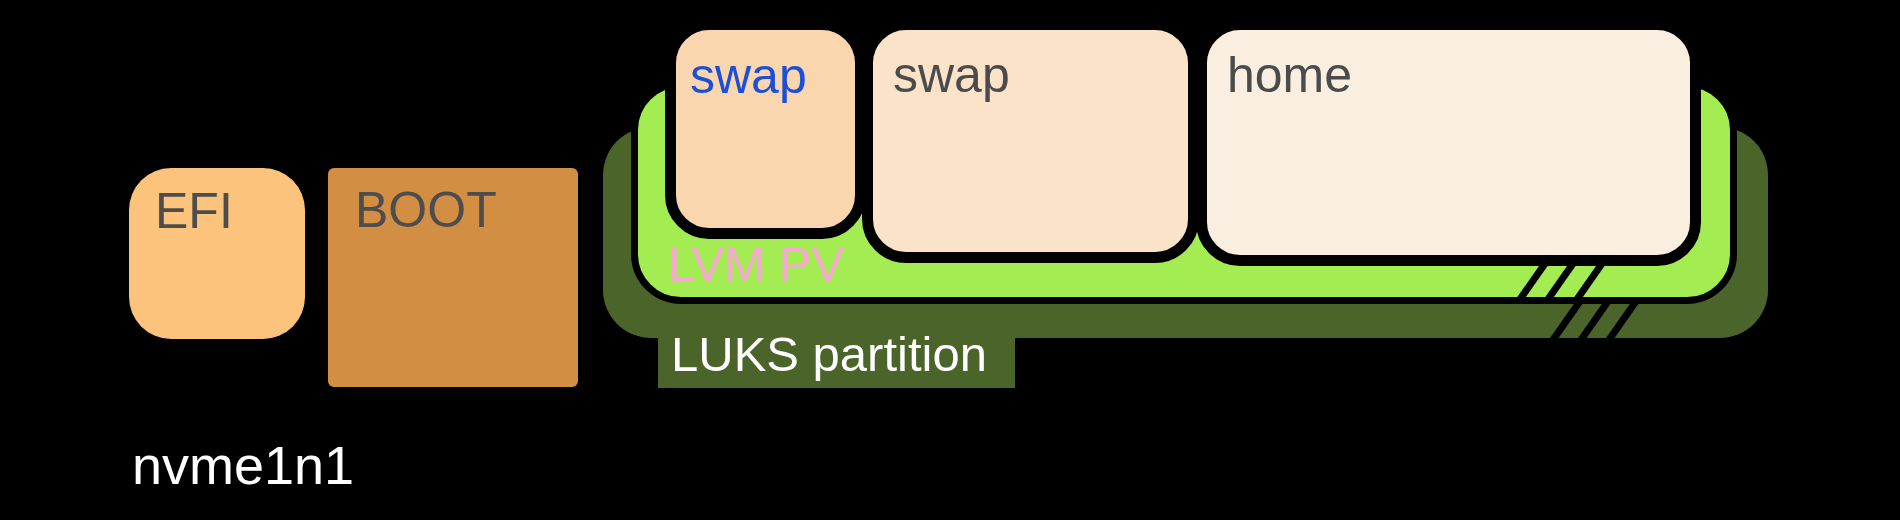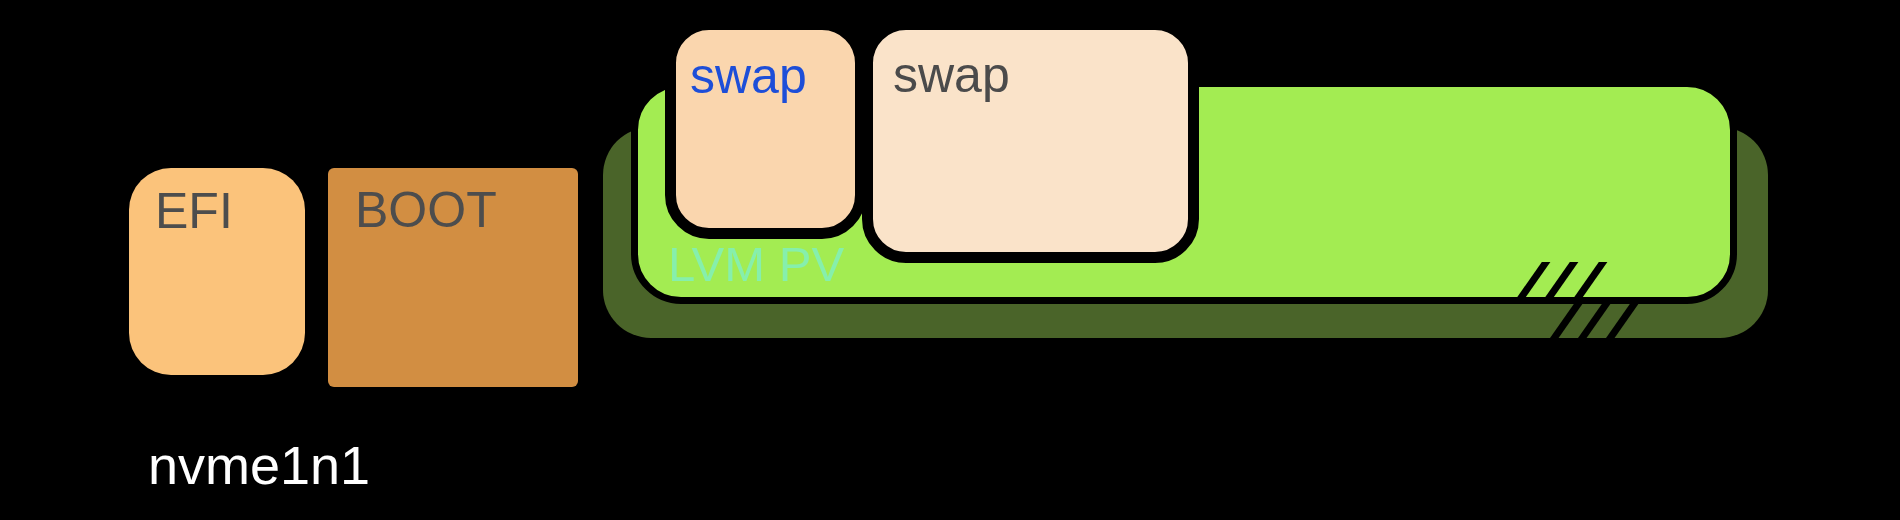--- a/index.html
+++ b/index.html
@@ -80,66 +80,71 @@
     line-height: 1.1;
     white-space: nowrap;
   }
   .box-swap { left: 665px;  top: 19px;  width: 179px; height: 198px; }
   .box-root { left: 862px;  top: 19px;  width: 315px; height: 222px; }
   .box-home { left: 1196px; top: 19px;  width: 483px; height: 225px; }
   .box-swap .part-label { left: 14px; top: 19px; }
   .box-root .part-label { left: 20px; top: 18px; }
   .box-home .part-label { left: 20px; top: 18px; }
 
-  .box-efi  { left: 129px; top: 168px; width: 176px; height: 207px; border-radius: 42px; }
+  .box-efi  { left: 129px; top: 168px; width: 176px; height: 171px; border-radius: 42px; }
   .box-boot { left: 328px; top: 168px; width: 250px; height: 219px; border-radius: 6px; }
   .box-efi  .part-label { left: 26px; top: 16px; }
   .box-boot .part-label { left: 27px; top: 15px; }
 
   
   .disk-label {
     left: 132px; top: 436px;
     font-size: 54px;
     line-height: 1.1;
     white-space: nowrap;
-    margin-left: 16px;
   }
 </style>
 </head>
 <body>
 
 <div id="stage" style="background-color: rgb(0, 0, 0);">
 
   <div class="abs luks-rect" style="background-color: rgb(74, 100, 41);"></div>
 
+  <div class="abs luks-tab" style="background-color: rgb(74, 100, 41);">
+    <span class="tab-label" style="color: rgb(255, 255, 255);">LUKS partition</span>
+  </div>
 
   <div class="abs lvm-rect" style="background-color: rgb(163, 236, 82);"></div>
 
   <div class="abs hatch-clip hatch-luks">
     <div class="hatch-line h1" style="background-color: rgb(0, 0, 0);"></div>
     <div class="hatch-line h2" style="background-color: rgb(0, 0, 0);"></div>
     <div class="hatch-line h3" style="background-color: rgb(0, 0, 0);"></div>
   </div>
 
   <div class="abs hatch-clip hatch-lvm">
     <div class="hatch-line h1" style="background-color: rgb(0, 0, 0);"></div>
     <div class="hatch-line h2" style="background-color: rgb(0, 0, 0);"></div>
     <div class="hatch-line h3" style="background-color: rgb(0, 0, 0);"></div>
   </div>
 
-  <span class="abs lvm-label" style="color: #86efac;">LVM PV</span>
+  <span class="abs lvm-label" style="color: #f9a8d4;">LVM PV</span>
 
   <div class="abs part-box bordered box-swap" style="background-color: rgb(250, 214, 174);">
     <span class="part-label" style="color: #1d4ed8;">swap</span>
   </div>
 
   <div class="abs part-box bordered box-root" style="background-color: rgb(250, 227, 201);">
     <span class="part-label" style="color: rgb(75, 75, 75);">swap</span>
   </div>
 
+  <div class="abs part-box bordered box-home" style="background-color: rgb(250, 238, 224);">
+    <span class="part-label" style="color: rgb(75, 75, 75);">home</span>
+  </div>
 
   <div class="abs part-box box-efi" style="background-color: rgb(251, 195, 123);">
     <span class="part-label" style="color: rgb(77, 77, 77);">EFI</span>
   </div>
 
   <div class="abs part-box box-boot" style="background-color: rgb(210, 142, 66);">
     <span class="part-label" style="color: rgb(77, 77, 77);">BOOT</span>
   </div>
 
   <span class="abs disk-label" style="color: rgb(255, 255, 255);">nvme1n1</span>

